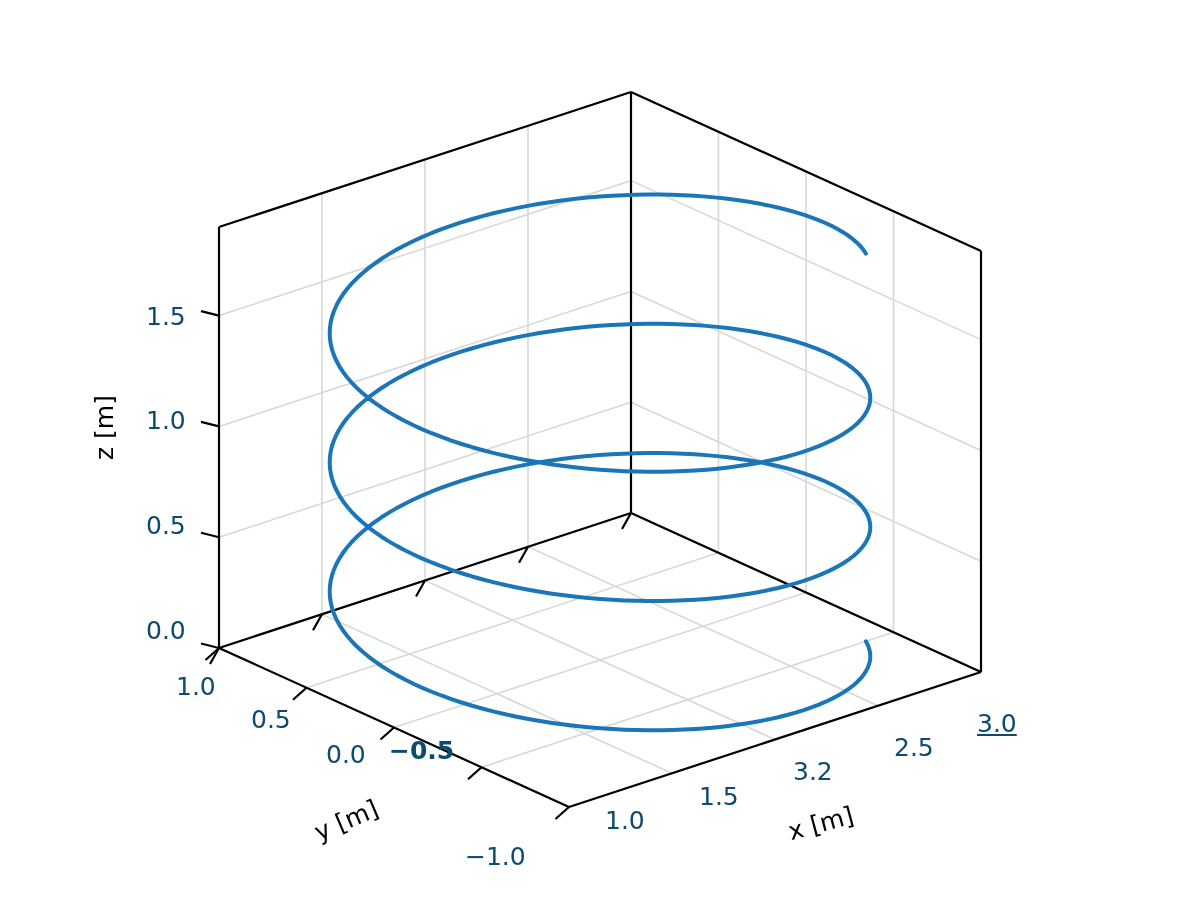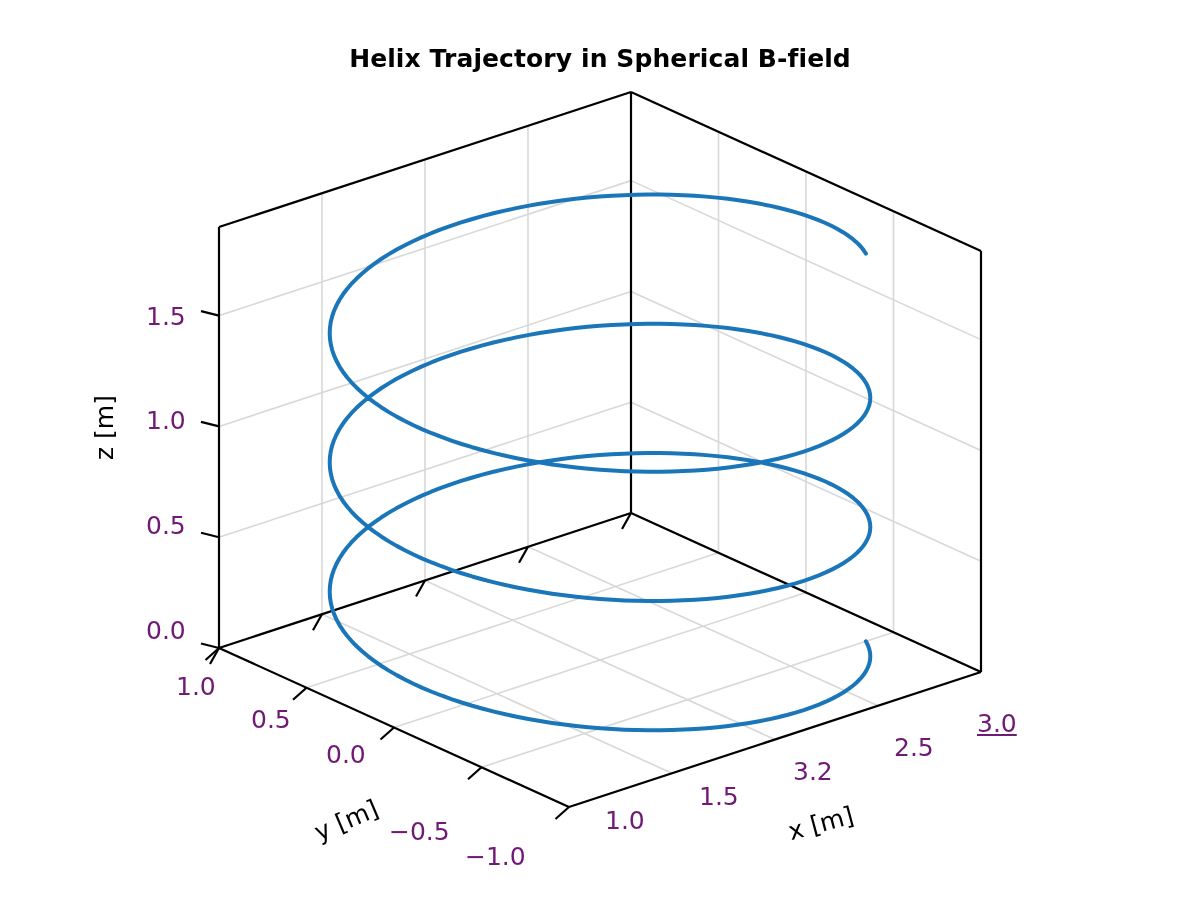--- a/index.html
+++ b/index.html
@@ -5,34 +5,33 @@
   html,body{margin:0;padding:0;background:#ffffff;}
   body{width:1200px;height:900px;overflow:hidden;font-family:"DejaVu Sans","Liberation Sans",sans-serif;}
   #root{position:relative;width:1200px;height:900px;background:#ffffff;}
   #plot-svg{position:absolute;left:0;top:0;width:1200px;height:900px;display:block;}
   .chart-title{
     position:absolute;left:0;top:44px;width:1200px;text-align:center;
     font-size:25px;font-weight:bold;color:#000000;letter-spacing:0.1px;
     font-family:"DejaVu Sans","Liberation Sans",sans-serif;
   }
   .tick-label{
-    position:absolute;font-size:25px;color:#701a75;white-space:nowrap;
+    position:absolute;font-size:25px;color:#0c4a6e;white-space:nowrap;
     font-family:"DejaVu Sans","Liberation Sans",sans-serif;
   }
   .axis-label{
     position:absolute;font-size:25px;color:#000000;white-space:nowrap;
     font-family:"DejaVu Sans","Liberation Sans",sans-serif;
   }
 </style>
 </head>
 <body>
 
 <div id="root">
 
-  <div class="chart-title">Helix Trajectory in Spherical B-field</div>
 
   <svg id="plot-svg" viewBox="0 0 1200 900" xmlns="http://www.w3.org/2000/svg">
     <g id="grid-group">
         <line x1="631.00" y1="513.00" x2="219.00" y2="648.00" stroke="#d8d8d8" stroke-width="1.6" stroke-linecap="butt"></line>
         <line x1="718.50" y1="552.75" x2="306.50" y2="687.75" stroke="#d8d8d8" stroke-width="1.6" stroke-linecap="butt"></line>
         <line x1="806.00" y1="592.50" x2="394.00" y2="727.50" stroke="#d8d8d8" stroke-width="1.6" stroke-linecap="butt"></line>
         <line x1="893.50" y1="632.25" x2="481.50" y2="767.25" stroke="#d8d8d8" stroke-width="1.6" stroke-linecap="butt"></line>
         <line x1="981.00" y1="672.00" x2="569.00" y2="807.00" stroke="#d8d8d8" stroke-width="1.6" stroke-linecap="butt"></line>
         <line x1="219.00" y1="648.00" x2="569.00" y2="807.00" stroke="#d8d8d8" stroke-width="1.6" stroke-linecap="butt"></line>
         <line x1="322.00" y1="614.25" x2="672.00" y2="773.25" stroke="#d8d8d8" stroke-width="1.6" stroke-linecap="butt"></line>
@@ -92,21 +91,21 @@
   </svg>
 
   <div id="tick-label-layer">
       <div class="tick-label" style="left: 146px; top: 302px;">1.5</div>
       <div class="tick-label" style="left: 146px; top: 406px;">1.0</div>
       <div class="tick-label" style="left: 146px; top: 511px;">0.5</div>
       <div class="tick-label" style="left: 146px; top: 616px;">0.0</div>
       <div class="tick-label" style="left: 176px; top: 672px;">1.0</div>
       <div class="tick-label" style="left: 251px; top: 705px;">0.5</div>
       <div class="tick-label" style="left: 326px; top: 740px;">0.0</div>
-      <div class="tick-label" style="left: 389px; top: 817px;">−0.5</div>
+      <div class="tick-label" style="left: 389px; top: 736px; font-weight: bold;">−0.5</div>
       <div class="tick-label" style="left: 465px; top: 806px; margin-top: 36px;">−1.0</div>
       <div class="tick-label" style="left: 605px; top: 806px;">1.0</div>
       <div class="tick-label" style="left: 699px; top: 782px;">1.5</div>
       <div class="tick-label" style="left: 793px; top: 757px;">3.2</div>
       <div class="tick-label" style="left: 885px; top: 733px; margin-left: 9px;">2.5</div>
       <div class="tick-label" style="left: 977px; top: 709px; text-decoration: underline;">3.0</div>
     </div>
   <div id="axis-label-layer">
       <div class="axis-label" style="left: 90px; top: 460px; transform: rotate(-90deg); transform-origin: left top;">z [m]</div>
       <div class="axis-label" style="left: 310px; top: 820px; transform: rotate(-23deg); transform-origin: left top;">y [m]</div>

